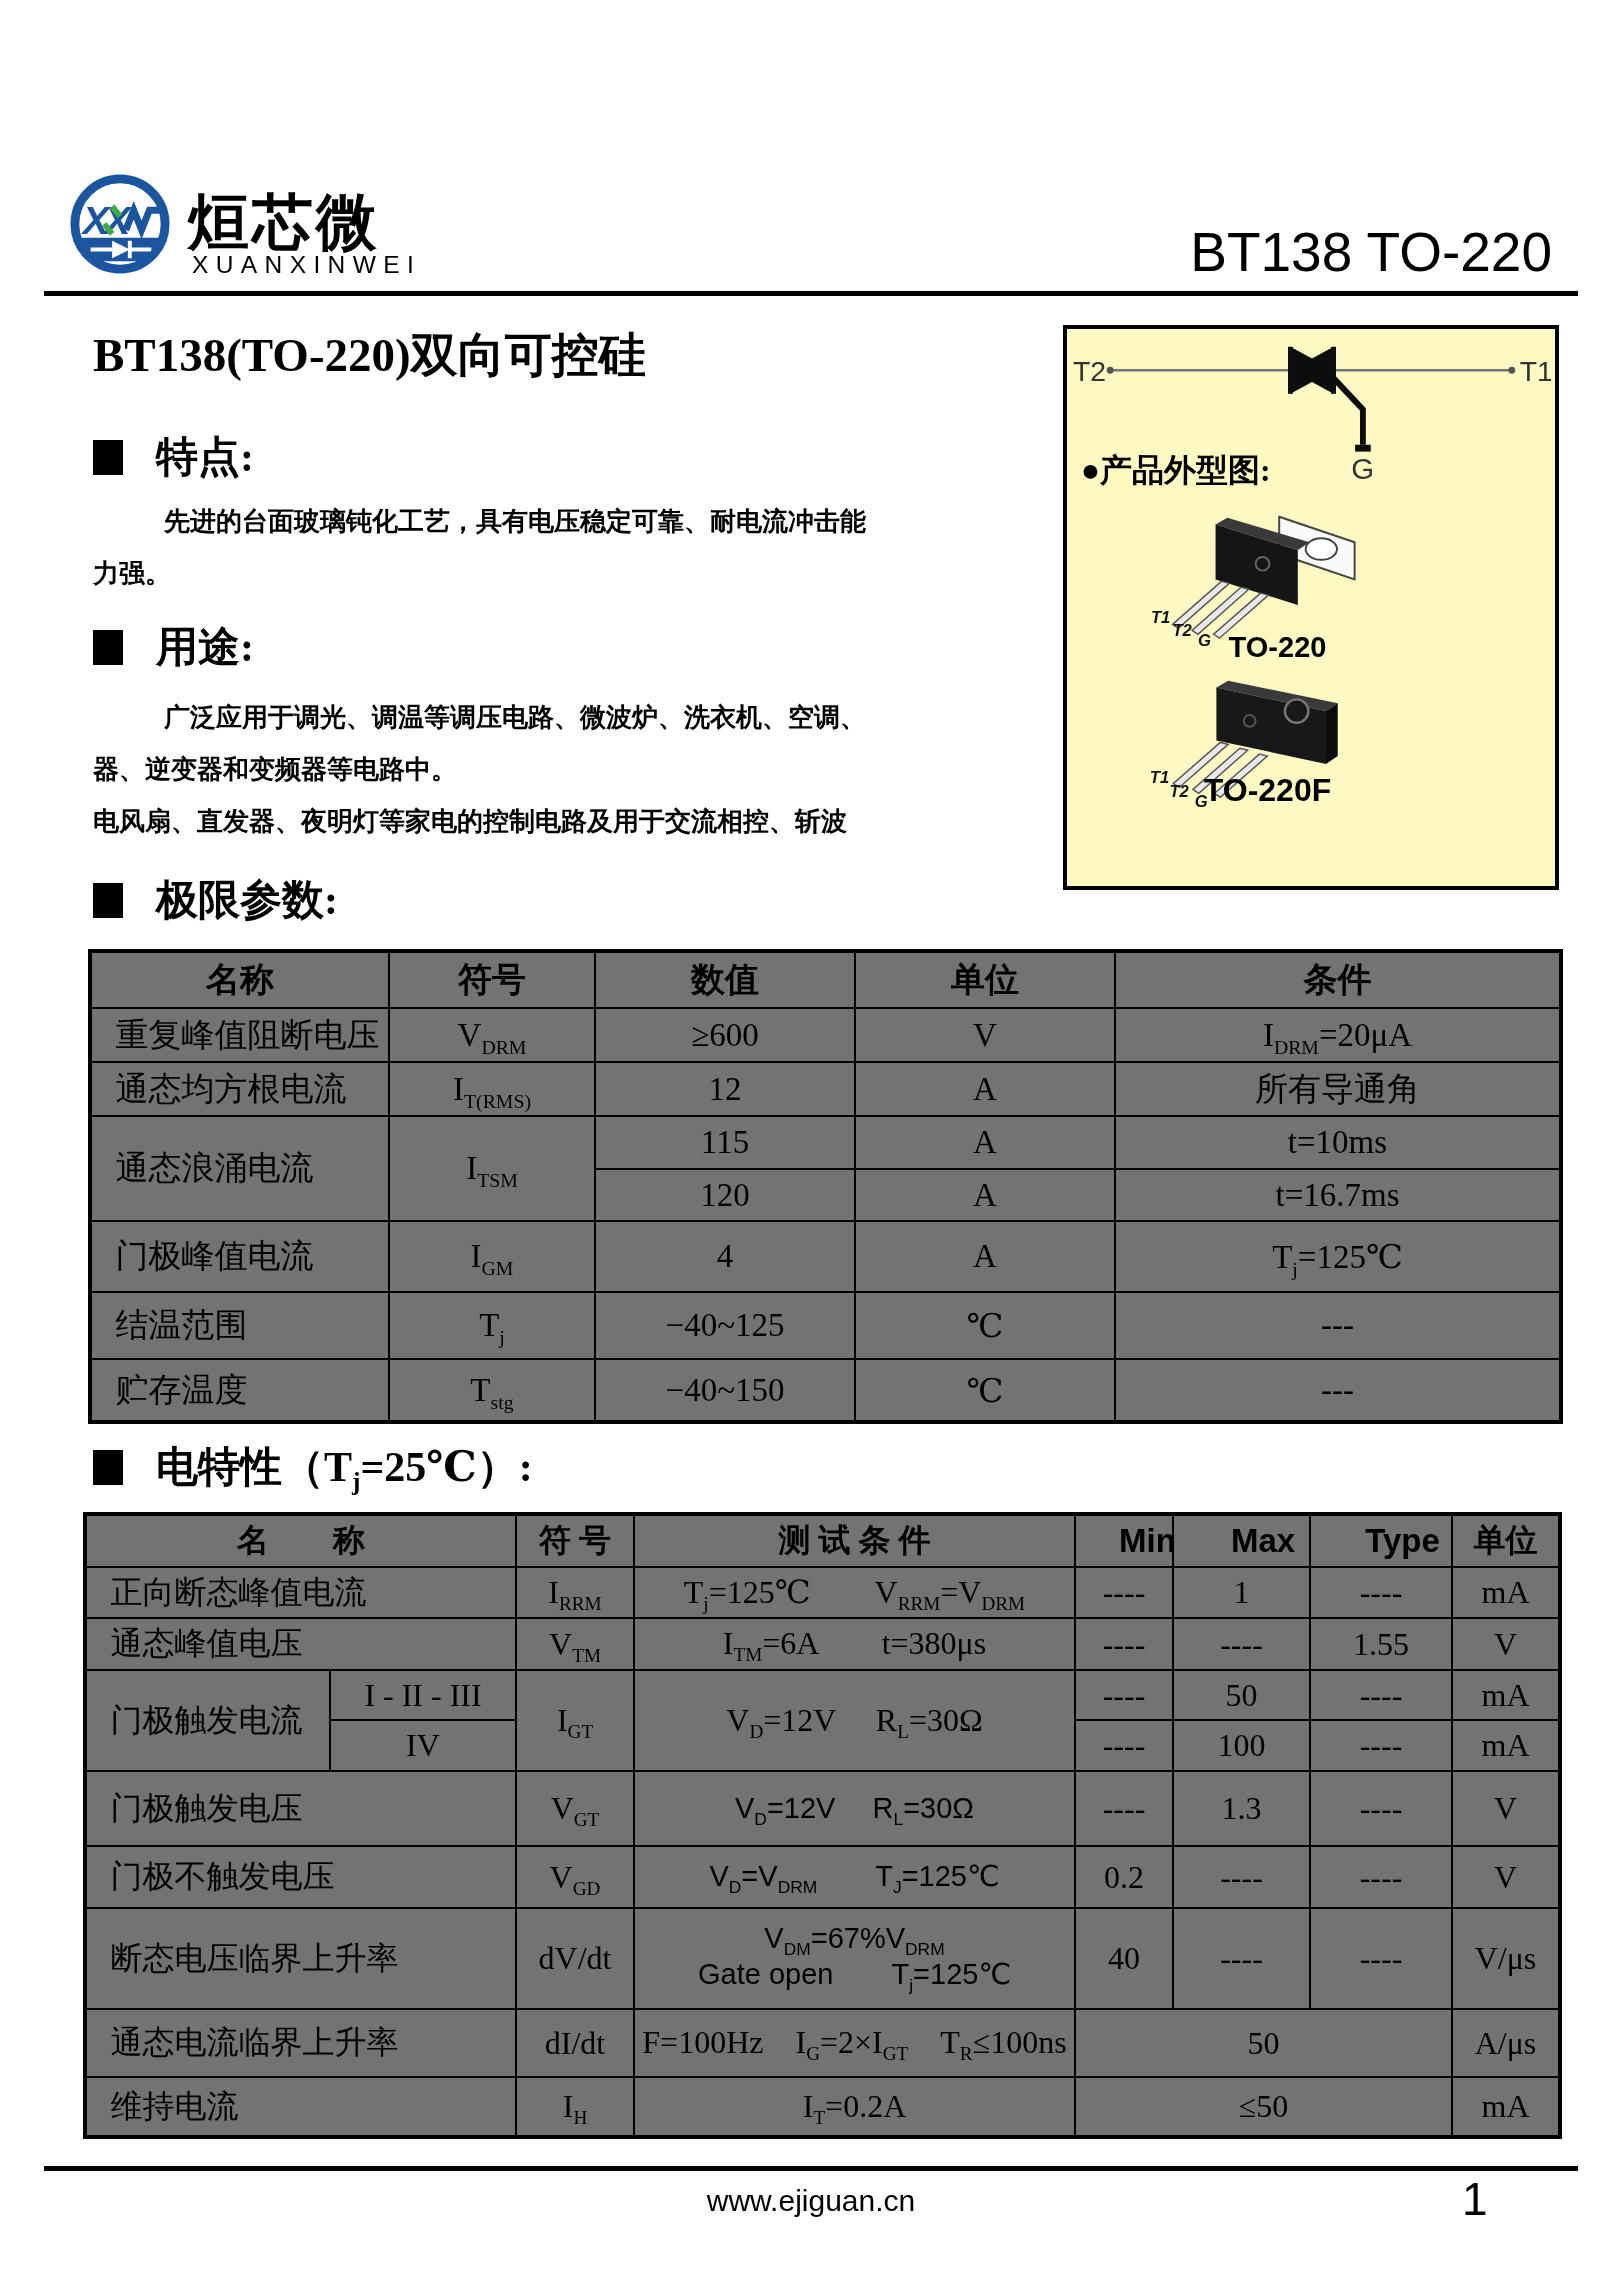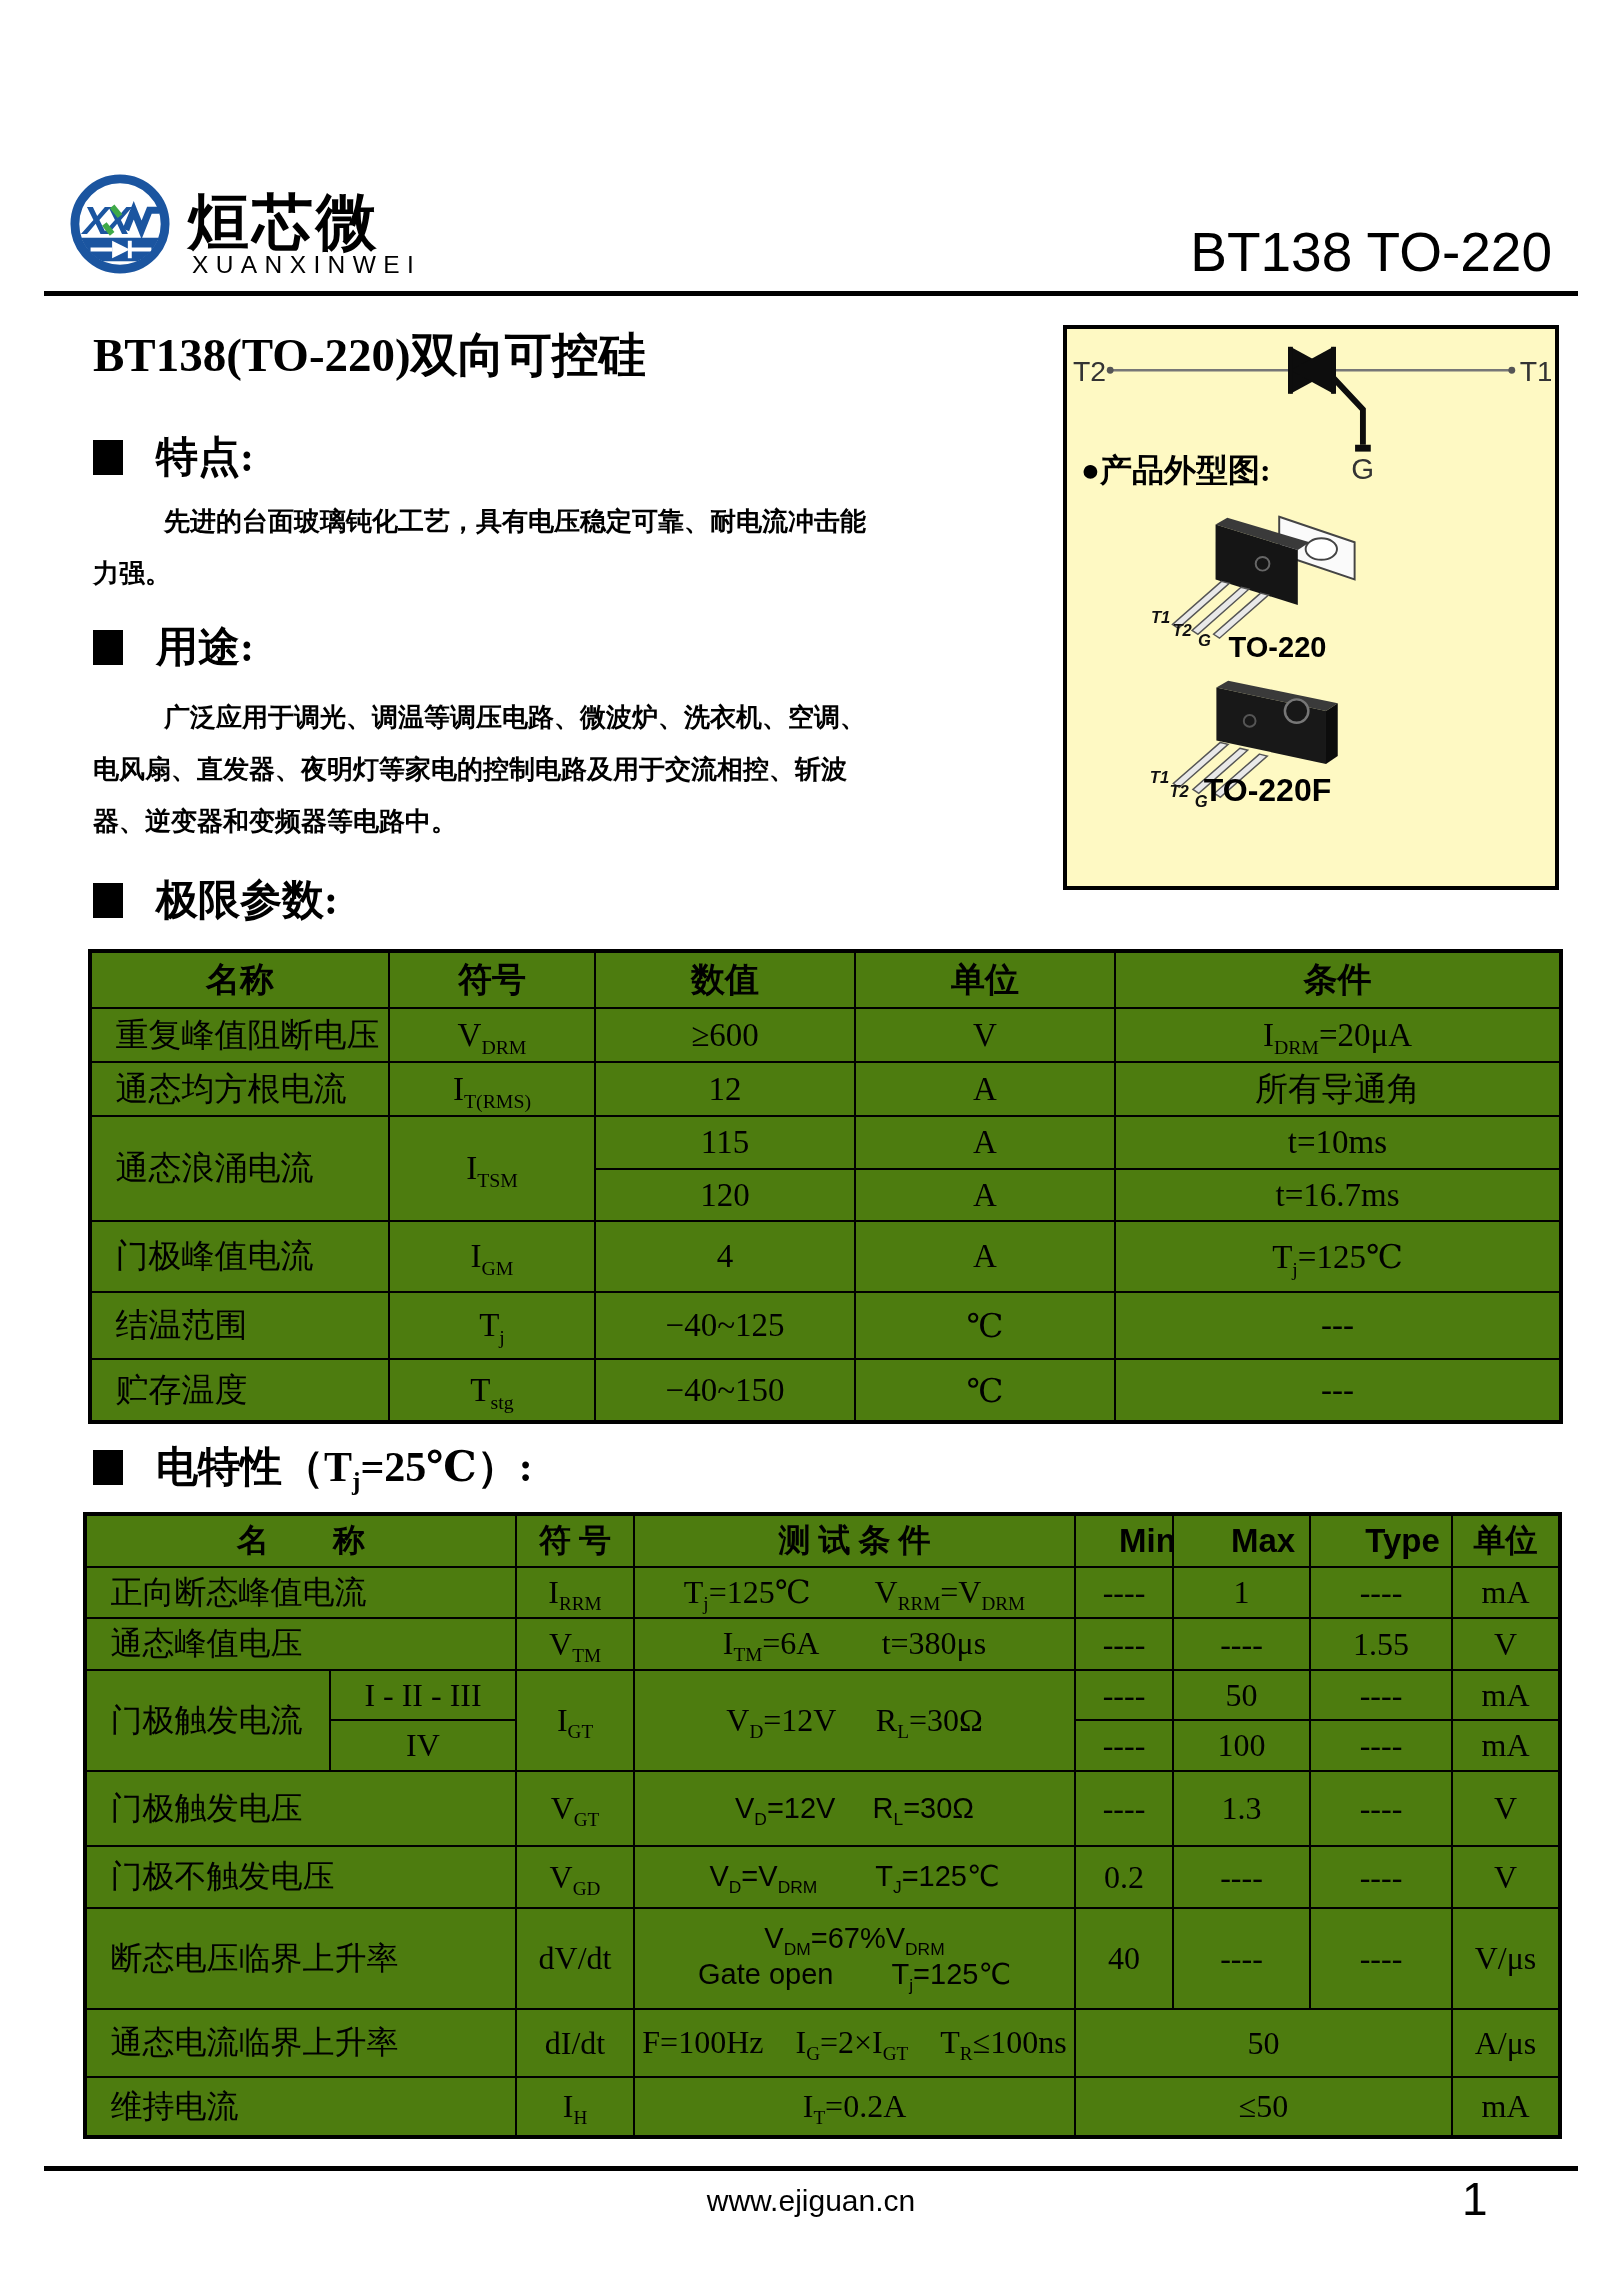--- a/index.html
+++ b/index.html
@@ -24,21 +24,21 @@
   .sec-h{display:flex;align-items:center;font-size:42px;font-weight:700;}
   .sec-h .bullet{width:30px;height:35px;background:#000;margin-right:33px;flex:0 0 auto;}
   .para{font-size:26px;font-weight:700;line-height:52px;}
   .para .indent{text-indent:71px;}
   
   .pkg-box{left:1063px;top:325px;width:488px;height:557px;border:4.9px solid #000;background:#fef9c3;}
   .outline-label{left:13.7px;top:120px;font-size:32px;font-weight:700;}
   .pkg-label{font-family:"Liberation Sans","DejaVu Sans",sans-serif;font-weight:700;
     font-size:29px;text-align:center;}
   
-  table{border-collapse:collapse;table-layout:fixed;border:4.9px solid #000;background:#4d7c0f;}
+  table{border-collapse:collapse;table-layout:fixed;border:4.9px solid #000;background:#737373;}
   td{border:2px solid #000;text-align:center;vertical-align:middle;
      font-size:33px;padding:0;overflow:hidden;}
   td.nm{text-align:left;padding-left:23.5px;}
   td.th{font-weight:700;font-size:34px;}
   .t2 td{font-size:32px;}
   td.sans{font-family:"Liberation Sans","DejaVu Sans",sans-serif;font-size:29px;}
   td.shh{font-family:"Liberation Sans","DejaVu Sans",sans-serif;font-weight:700;font-size:33px;padding-left:43px;}
   sub{font-size:0.6em;line-height:0;}
   .t1{left:88px;top:949px;width:1470px;}
   .t2{left:83px;top:1512px;width:1475px;}
@@ -135,22 +135,22 @@
   <div class="indent">先进的台面玻璃钝化工艺，具有电压稳定可靠、耐电流冲击能</div>
   <div>力强。</div>
 </div>
 
 <div class="abs sec-h" style="left:93px;top:619px">
   <span class="bullet"></span>
   <span>用途:</span>
 </div>
 <div class="abs para" style="left:93px;top:692px;width:1000px">
   <div class="indent">广泛应用于调光、调温等调压电路、微波炉、洗衣机、空调、</div>
+  <div>器、逆变器和变频器等电路中。</div>
   <div>电风扇、直发器、夜明灯等家电的控制电路及用于交流相控、斩波</div>
-  <div>器、逆变器和变频器等电路中。</div>
 </div>
 
 <div class="abs sec-h" style="left:93px;top:872px">
   <span class="bullet"></span>
   <span>极限参数:</span>
 </div>
 
 <table class="abs t1">
   <colgroup>
       <col style="width:299px">

